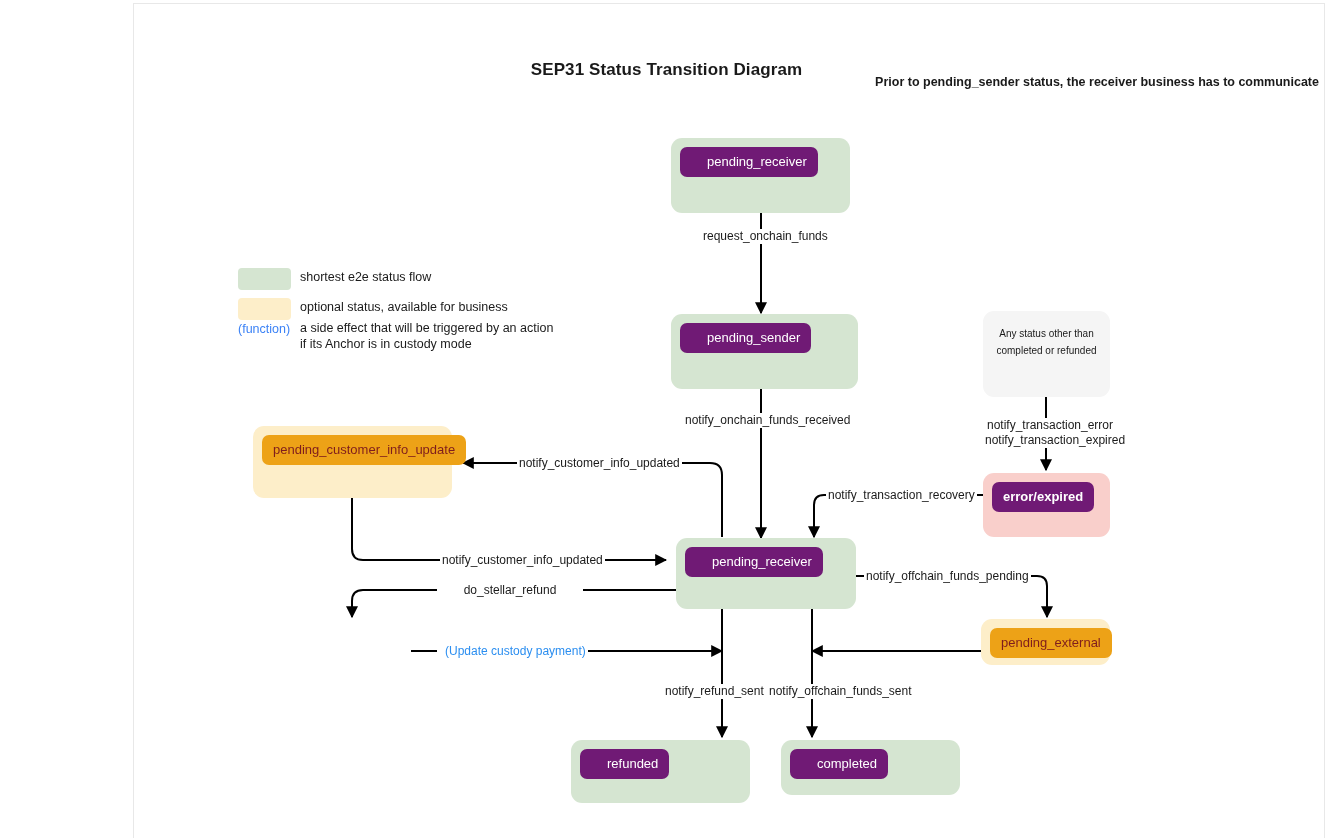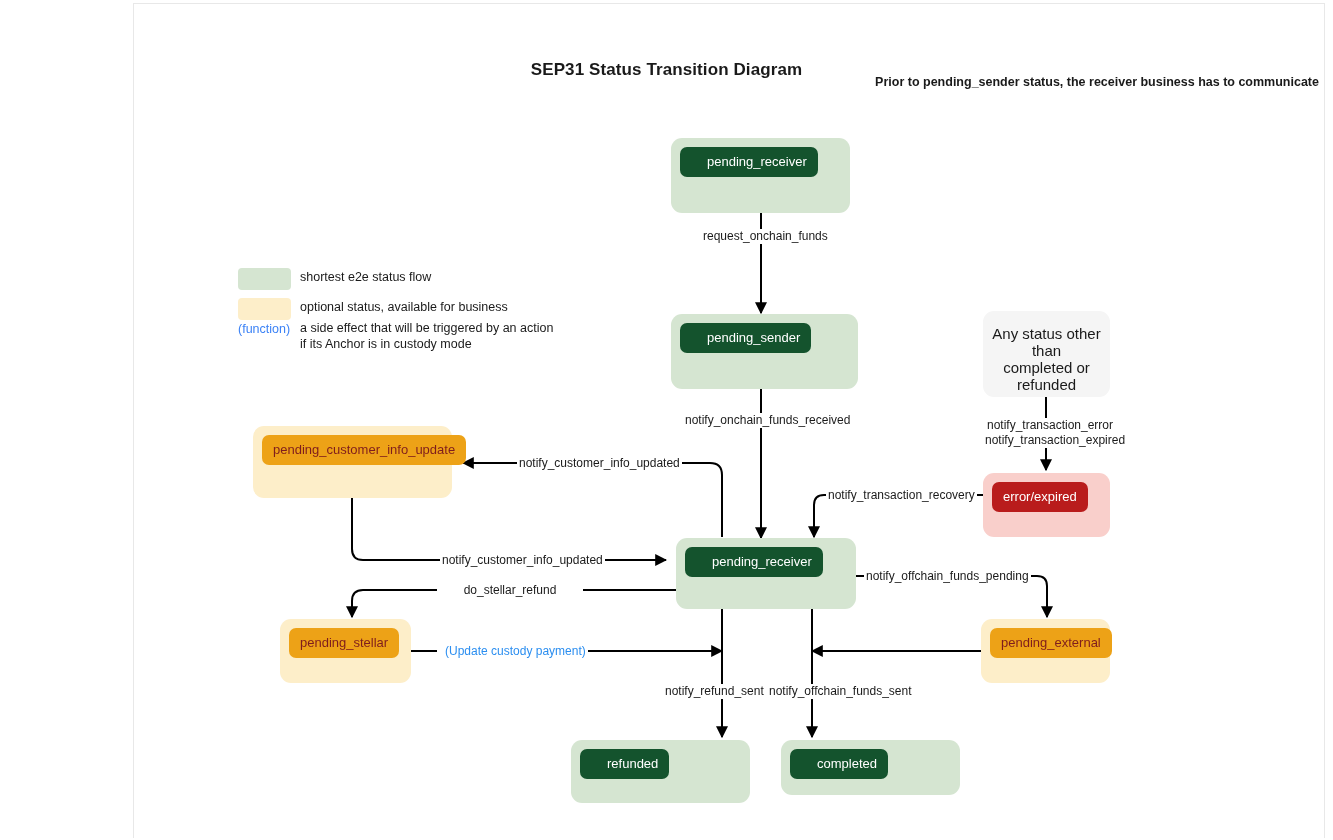--- a/index.html
+++ b/index.html
@@ -100,29 +100,29 @@
     left: 9px;
     top: 9px;
     height: 30px;
     line-height: 30px;
     padding: 0 11px;
     border-radius: 7px;
     font-size: 13px;
     white-space: nowrap;
     box-sizing: border-box;
   }
-  .chip.greenchip  { background: #14532d; color: #ffffff; padding-left: 27px; }
+  .chip.greenchip  { background: #701a75; color: #ffffff; padding-left: 27px; }
   .chip.orangechip { background: #eda217; color: #7f1d1d; }
-  .chip.redchip    { background: #b91c1c; color: #ffffff; }
+  .chip.redchip    { background: #701a75; color: #ffffff; font-weight: bold; }
 
   .plaintext {
     position: absolute;
     left: 0; right: 0; top: 14px;
     text-align: center;
-    font-size: 15px;
+    font-size: 10px;
     line-height: 17px;
     color: #1a1a1a;
   }
 
   
   .elabel {
     position: absolute;
     font-size: 12px;
     color: #1a1a1a;
     white-space: nowrap;
@@ -216,25 +216,22 @@
   </div>
 
   <div class="node pink" style="left:983px; top:473px; width:127px; height:64px;">
     <div class="chip redchip">error/expired</div>
   </div>
 
   <div class="node green" style="left:676px; top:538px; width:180px; height:71px;">
     <div class="chip greenchip">pending_receiver</div>
   </div>
 
-  <div class="node cream" style="left:280px; top:619px; width:131px; height:64px;">
-    <div class="chip orangechip">pending_stellar</div>
-  </div>
-
-  <div class="node cream" style="left:981px; top:619px; width:129px; height:64px;">
+
+  <div class="node cream" style="left:981px; top:619px; width:129px; height:46px;">
     <div class="chip orangechip">pending_external</div>
   </div>
 
   <div class="node green" style="left:571px; top:740px; width:179px; height:63px;">
     <div class="chip greenchip">refunded</div>
   </div>
 
   <div class="node green" style="left:781px; top:740px; width:179px; height:55px;">
     <div class="chip greenchip">completed</div>
   </div>

